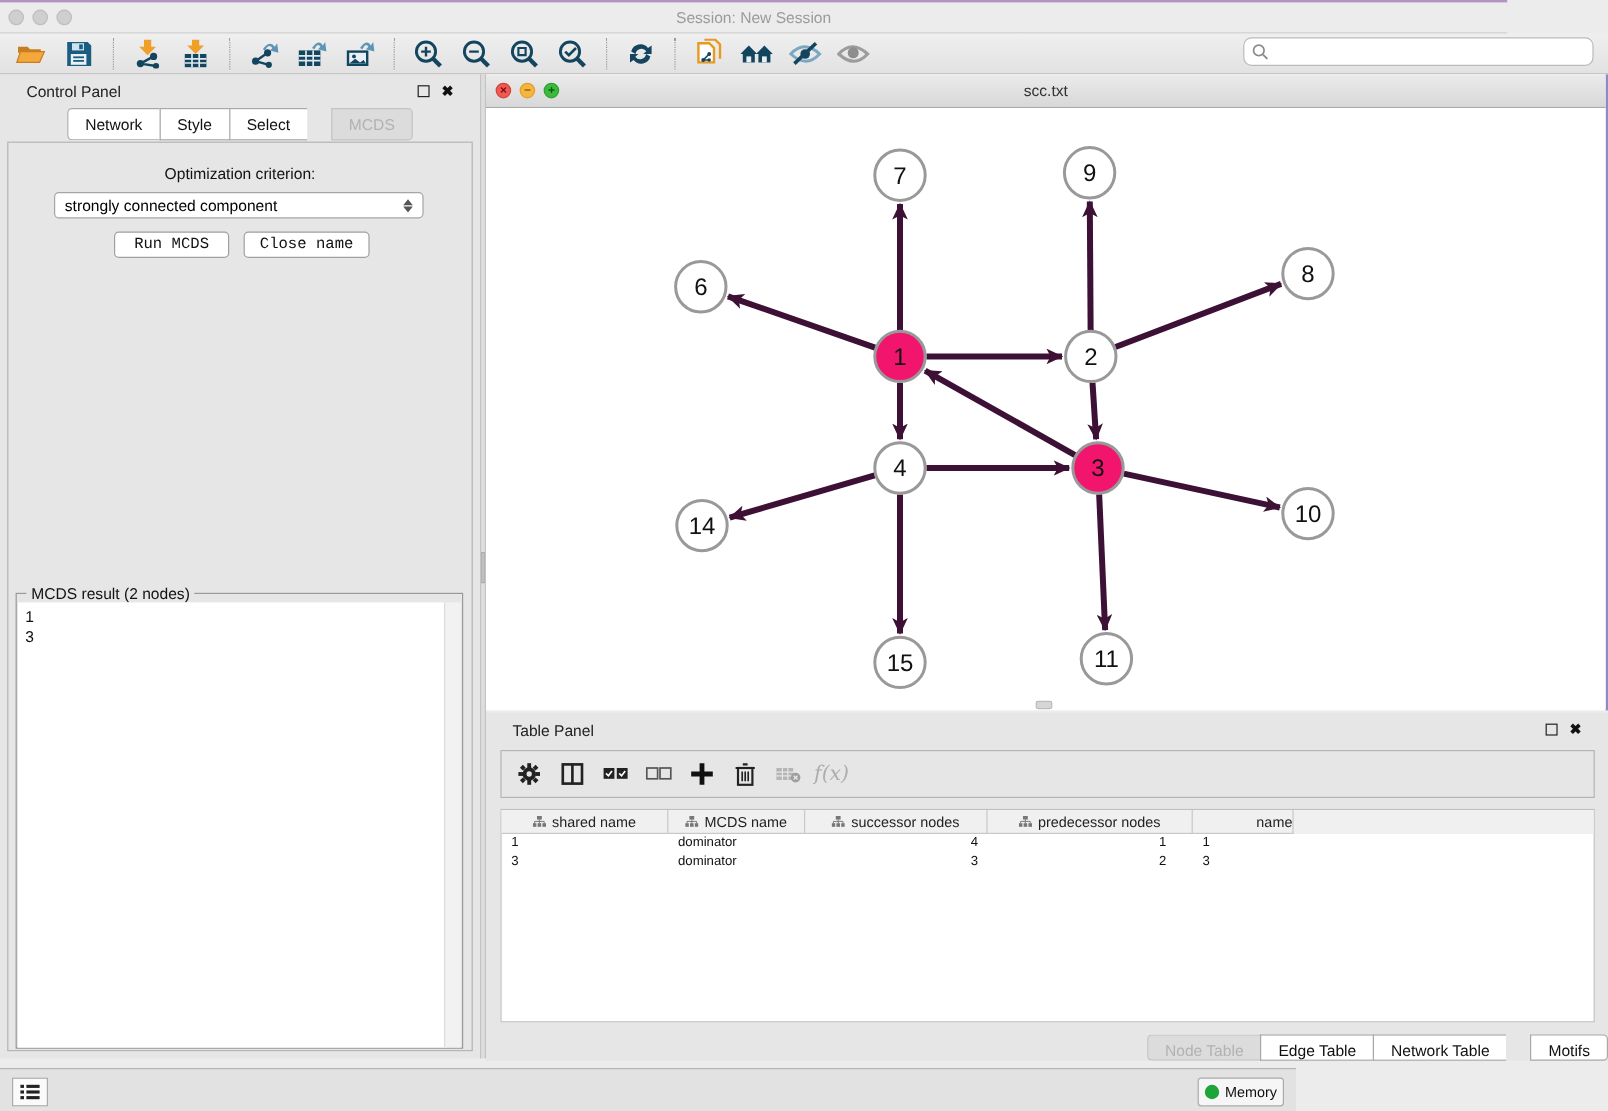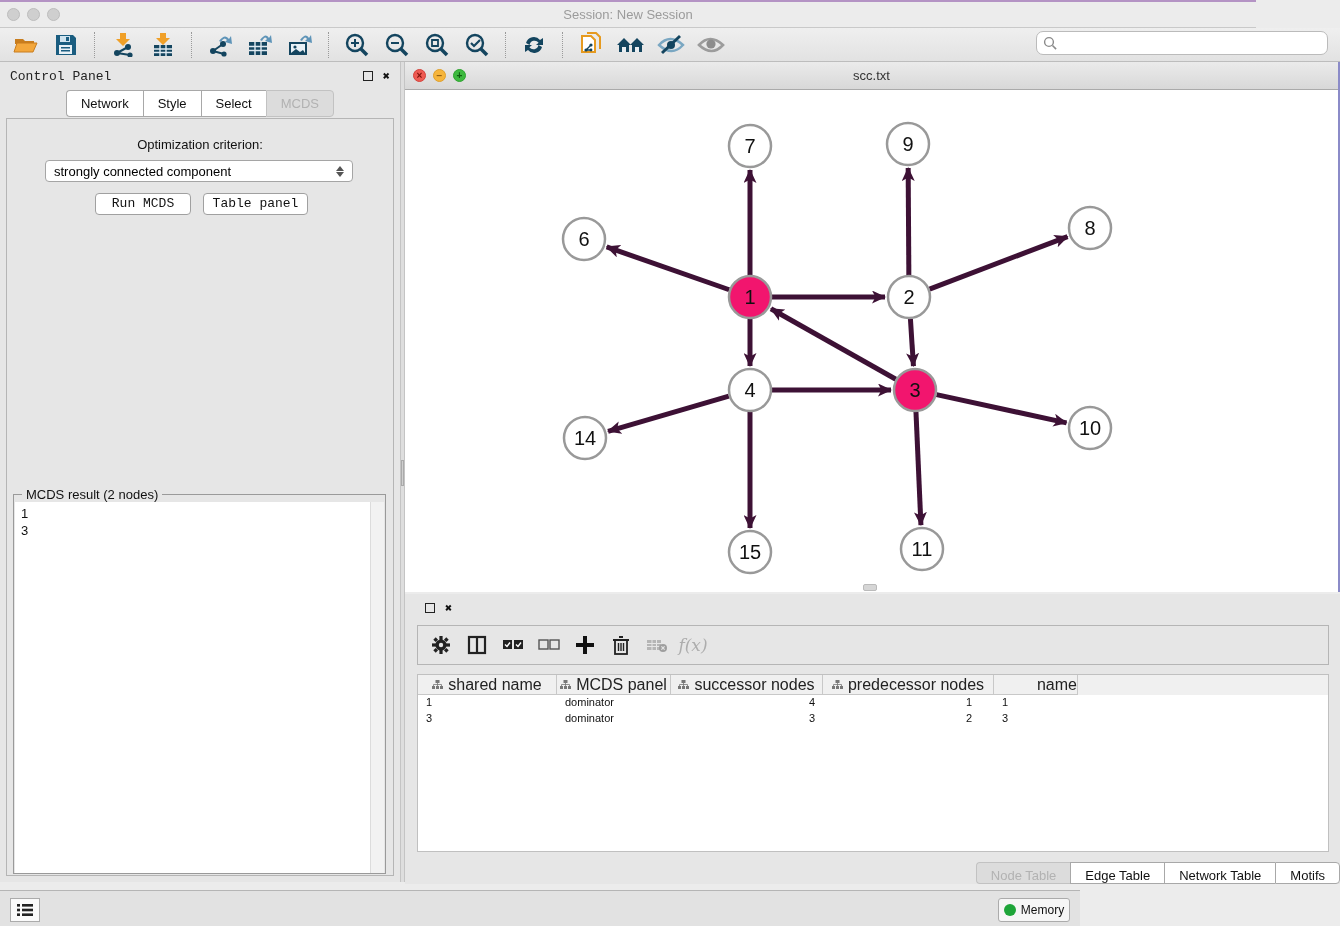--- a/index.html
+++ b/index.html
@@ -16,28 +16,28 @@
   #toolbar { left:0; top:28px; width:1340px; height:34px; background:linear-gradient(#efefef,#e2e2e2); border-bottom:1px solid #bdbdbd; display:flex; align-items:center; }
   .tgroup { display:flex; align-items:center; height:100%; padding:0 6px; }
   .tsep { width:1px; height:26px; border-left:1px dotted #9a9a9a; margin:0 2px; }
   .tbtn { width:40px; height:30px; display:flex; align-items:center; justify-content:center; cursor:default; }
   .tbtn svg { display:block; }
   #searchbox { position:absolute; right:12px; top:3px; width:292px; height:24px; background:#fff; border:1px solid #bbb; border-radius:7px; display:flex; align-items:center; padding-left:6px; }
   #searchbox input { border:none; outline:none; font-size:12px; width:250px; background:transparent; }
 
   
   #control-panel { left:0; top:62px; width:400px; height:820px; background:#e6e6e6; }
-  .panel-head { height:28px; display:flex; align-items:center; padding:0 10px;font-family:Liberation Mono, monospace; }
+  .panel-head { height:28px; display:flex; align-items:center; padding:0 22px; }
   .panel-head .ptitle { font-size:13px; color:#222; flex:1; }
   .mini-ic { font-size:12px; color:#111; margin-left:10px; font-weight:bold; }
   .sq-ic { width:10px; height:10px; border:1.6px solid #222; display:inline-block; margin-left:10px; }
   .tabs-row { display:flex; justify-content:center; gap:0; }
   .tab { font-size:13px; padding:5px 14px; background:#fff; border:1px solid #a8a8a8; border-right:none; color:#111; }
   .tab:first-child { border-radius:4px 0 0 4px; }
-  .tab:last-child { border-radius:0 4px 4px 0; border-right:1px solid #a8a8a8; }
+  .tab:last-child { border-radius:0 4px 4px 0; border-right:1px solid #a8a8a8;margin-left:20px; }
   .tab.active { background:#dcdcdc; color:#b2b2b2; border-color:#c2c2c2; }
   #cp-content { left:6px; top:56px; width:388px; height:758px; border:1px solid #b5b5b5; background:#e6e6e6; }
   #opt-label { width:100%; text-align:center; margin-top:18px; font-size:13px; color:#111; }
   #criterion { position:absolute; left:38px; top:41px; width:308px; height:22px; background:#fff; border:1px solid #a5a5a5; border-radius:4px; font-size:13px; display:flex; align-items:center; padding:0 8px; }
   #criterion .spin { margin-left:auto; display:flex; flex-direction:column; gap:1px; }
   #criterion .spin i { width:0; height:0; border-left:4px solid transparent; border-right:4px solid transparent; }
   #criterion .spin .up { border-bottom:5px solid #555; }
   #criterion .spin .dn { border-top:5px solid #555; }
   .btn { position:absolute; height:22px; background:#fff; border:1px solid #a0a0a0; border-radius:4px; font-size:13px; color:#111; text-align:center; line-height:20px;font-family:Liberation Mono, monospace; }
   #run-btn  { left:88px; top:74px; width:96px; }
@@ -63,21 +63,21 @@
   #net-canvas { position:relative; width:933px; height:501px; background:#fff; }
   #net-grip { position:absolute; left:458px; bottom:0px; width:14px; height:7px; background:#d6d6d6; border:1px solid #bbb; border-radius:2px; }
 
   
   #table-panel { left:405px; top:594px; width:935px; height:290px; background:#e6e6e6; }
   #tp-toolbar { position:absolute; left:12px; top:31px; width:912px; height:40px; border:1px solid #b5b5b5; background:#e6e6e6; display:flex; align-items:center; padding-left:8px; gap:6px; }
   .tp-btn { width:30px; height:30px; display:flex; align-items:center; justify-content:center; }
   .fx { font-family:"DejaVu Serif", serif; font-style:italic; font-size:17px; color:#adadad; }
   #tp-table { position:absolute; left:12px; top:80px; width:912px; height:178px; background:#fff; border:1px solid #c0c0c0; }
   #tp-header { display:flex; height:20px; background:#f0f0f0; }
-  .th { border-right:1px solid #c8c8c8; border-bottom:1px solid #c8c8c8; display:flex; align-items:center; justify-content:center; gap:5px; font-size:16px; color:#222; }
+  .th { border-right:1px solid #c8c8c8; border-bottom:1px solid #c8c8c8; display:flex; align-items:center; justify-content:center; gap:5px; font-size:12px; color:#222; }
   .th svg { flex:0 0 auto; }
   .tr { display:flex; height:16px; }
   .td { font-size:11px; color:#111; padding:1px 8px; white-space:nowrap; overflow:hidden; }
   #table-tabs-wrap { position:absolute; left:0px; top:268px; width:935px; height:22px; display:flex; justify-content:flex-end; }
   #table-panel .panel-head { position:absolute; left:0; top:0; width:935px; }
 
   
   #statusbar { left:0; top:890px; width:1080px; height:36px; background:#e2e2e2; border-top:1px solid #b5b5b5; }
   #list-btn { position:absolute; left:10px; top:7px; width:30px; height:24px; background:#fafafa; border:1px solid #ababab; display:flex; align-items:center; justify-content:center; }
   #memory-btn { position:absolute; right:10px; top:7px; width:72px; height:24px; background:#f6f6f6; border:1px solid #ababab; border-radius:3px; display:flex; align-items:center; justify-content:center; gap:5px; font-size:12px; color:#111; }
@@ -259,21 +259,21 @@
   <div id="cp-content" class="abs">
     <div id="opt-label">Optimization criterion:</div>
     <div id="criterion">
       <span>strongly connected component</span>
       <span class="spin">
           <i class="up"></i>
           <i class="dn"></i>
         </span>
     </div>
     <div class="btn" id="run-btn">Run MCDS</div>
-    <div class="btn" id="close-btn">Table panel</div>
+    <div class="btn" id="close-btn">Close name</div>
     <div id="mcds-result">
       <div id="mcds-legend">MCDS result (2 nodes)</div>
       <div id="mcds-list">
           <div>1</div>
           <div>3</div>
         </div>
       <div id="mcds-scroll"></div>
     </div>
   </div>
 </div>
@@ -359,20 +359,21 @@
           <circle cx="517" cy="459" r="21" fill="#ffffff" stroke="#999999" stroke-width="2.5"></circle>
           <text x="517" y="466" text-anchor="middle" font-size="20" fill="#111" font-family="&quot;Liberation Sans&quot;, sans-serif">11</text>
         </g>
       </svg>
     <div id="net-grip"></div>
   </div>
 </div>
 
 <div id="table-panel" class="abs">
   <div class="panel-head">
+    <span class="ptitle">Table Panel</span>
     <span class="sq-ic"></span>
     <span class="mini-ic">✖</span>
   </div>
   <div id="tp-toolbar">
     <div class="tp-btn">
       <svg width="20" height="20">
         <circle cx="10" cy="10" r="5.6" fill="#222"></circle>
         <g fill="#222">
           <rect x="8.4" y="1" width="3.2" height="4"></rect>
             <rect x="8.4" y="15" width="3.2" height="4"></rect>
@@ -443,21 +444,21 @@
           <span>shared name</span>
         </div>
         <div class="th" style="width: 114px;">
           <svg width="11" height="10">
             <rect x="3.5" y="0" width="4" height="3" fill="#777"></rect>
             <rect x="0" y="6" width="3" height="3" fill="#777"></rect>
             <rect x="4" y="6" width="3" height="3" fill="#777"></rect>
             <rect x="8" y="6" width="3" height="3" fill="#777"></rect>
             <path d="M5.5 3 v2 M1.5 6 v-1.5 h8 v1.5 M5.5 4.5 v1.5" stroke="#777" stroke-width="0.8" fill="none"></path>
           </svg>
-          <span>MCDS panel</span>
+          <span>MCDS name</span>
         </div>
         <div class="th" style="width: 152px;">
           <svg width="11" height="10">
             <rect x="3.5" y="0" width="4" height="3" fill="#777"></rect>
             <rect x="0" y="6" width="3" height="3" fill="#777"></rect>
             <rect x="4" y="6" width="3" height="3" fill="#777"></rect>
             <rect x="8" y="6" width="3" height="3" fill="#777"></rect>
             <path d="M5.5 3 v2 M1.5 6 v-1.5 h8 v1.5 M5.5 4.5 v1.5" stroke="#777" stroke-width="0.8" fill="none"></path>
           </svg>
           <span>successor nodes</span>

